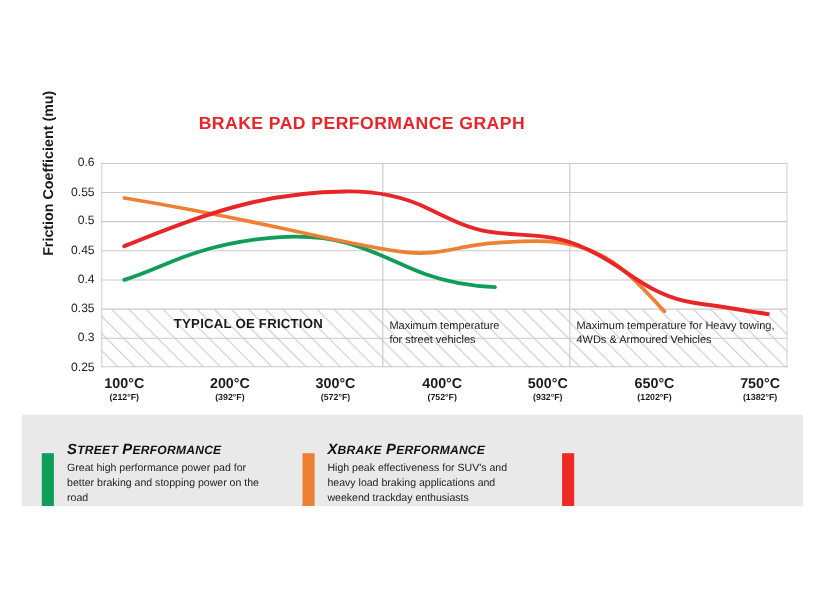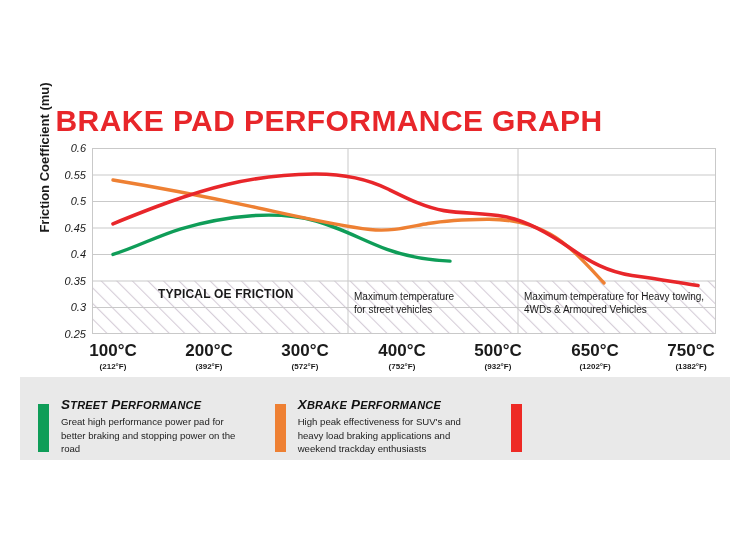--- a/index.html
+++ b/index.html
@@ -8,21 +8,21 @@
     font-family:"Liberation Sans","DejaVu Sans",sans-serif;
     overflow:hidden;position:relative;
   }
   #stage{position:relative;width:750px;height:550px;}
 
   
   .chart-title{
     position:absolute;left:0;top:104px;width:658px;
     text-align:center;
     color:#e8262a;
-    font-size:30px;font-weight:bold;letter-spacing:.4px;
+    font-size:16px;font-weight:bold;letter-spacing:.4px;
   }
 
   
   .y-axis-title{
     position:absolute;
     left:-66px;top:150px;width:220px;
     transform:rotate(-90deg);transform-origin:center center;
     text-align:center;
     font-size:13px;font-weight:bold;color:#1a1a1a;
   }
@@ -31,46 +31,46 @@
   .plot{
     position:absolute;left:92px;top:148px;width:624px;height:186px;
   }
   .plot-svg{position:absolute;left:0;top:0;}
 
   
   .ytick{
     position:absolute;right:0;width:42px;text-align:right;
     font-size:11px;color:#1a1a1a;
   }
-  .ytick-wrap{position:absolute;left:40px;top:148px;width:46px;height:186px;font-style:italic;}
+  .ytick-wrap{position:absolute;left:40px;top:148px;width:46px;height:186px;}
 
   
   .xtick{
     position:absolute;text-align:center;width:90px;margin-left:-45px;
     color:#1a1a1a;
   }
-  .xtick .c{display:block;font-size:17px;font-weight:bold;}
+  .xtick .c{display:block;font-size:13px;font-weight:bold;}
   .xtick .f{display:block;font-size:8px;font-weight:bold;margin-top:1px;}
   .xtick-wrap{position:absolute;left:92px;top:341px;width:624px;height:30px;}
 
   
   .anno{position:absolute;font-size:10px;color:#1a1a1a;line-height:1.25;}
   .anno-oe{
     position:absolute;font-size:12px;font-weight:bold;color:#1a1a1a;
     letter-spacing:.2px;
   }
 
   
   .legend{
     position:absolute;left:20px;top:377px;width:710px;height:83px;
     background:#e9e9e9;
     display:flex;
   }
   .legend-item{
-    flex:1 1 0;display:flex;align-items:center;
+    flex:1 1 0;display:flex;align-items:flex-end;
     padding:16px 6px 0 18px;box-sizing:border-box;
   }
   .swatch{width:11px;height:48px;flex:0 0 11px;margin-top:2px;}
   .legend-text{margin-left:12px;}
   .legend-title{
     font-size:13.5px;font-weight:bold;font-style:italic;color:#111;
     letter-spacing:.2px;white-space:nowrap;
   }
   .legend-title .small{font-size:11px;}
   .legend-desc{

